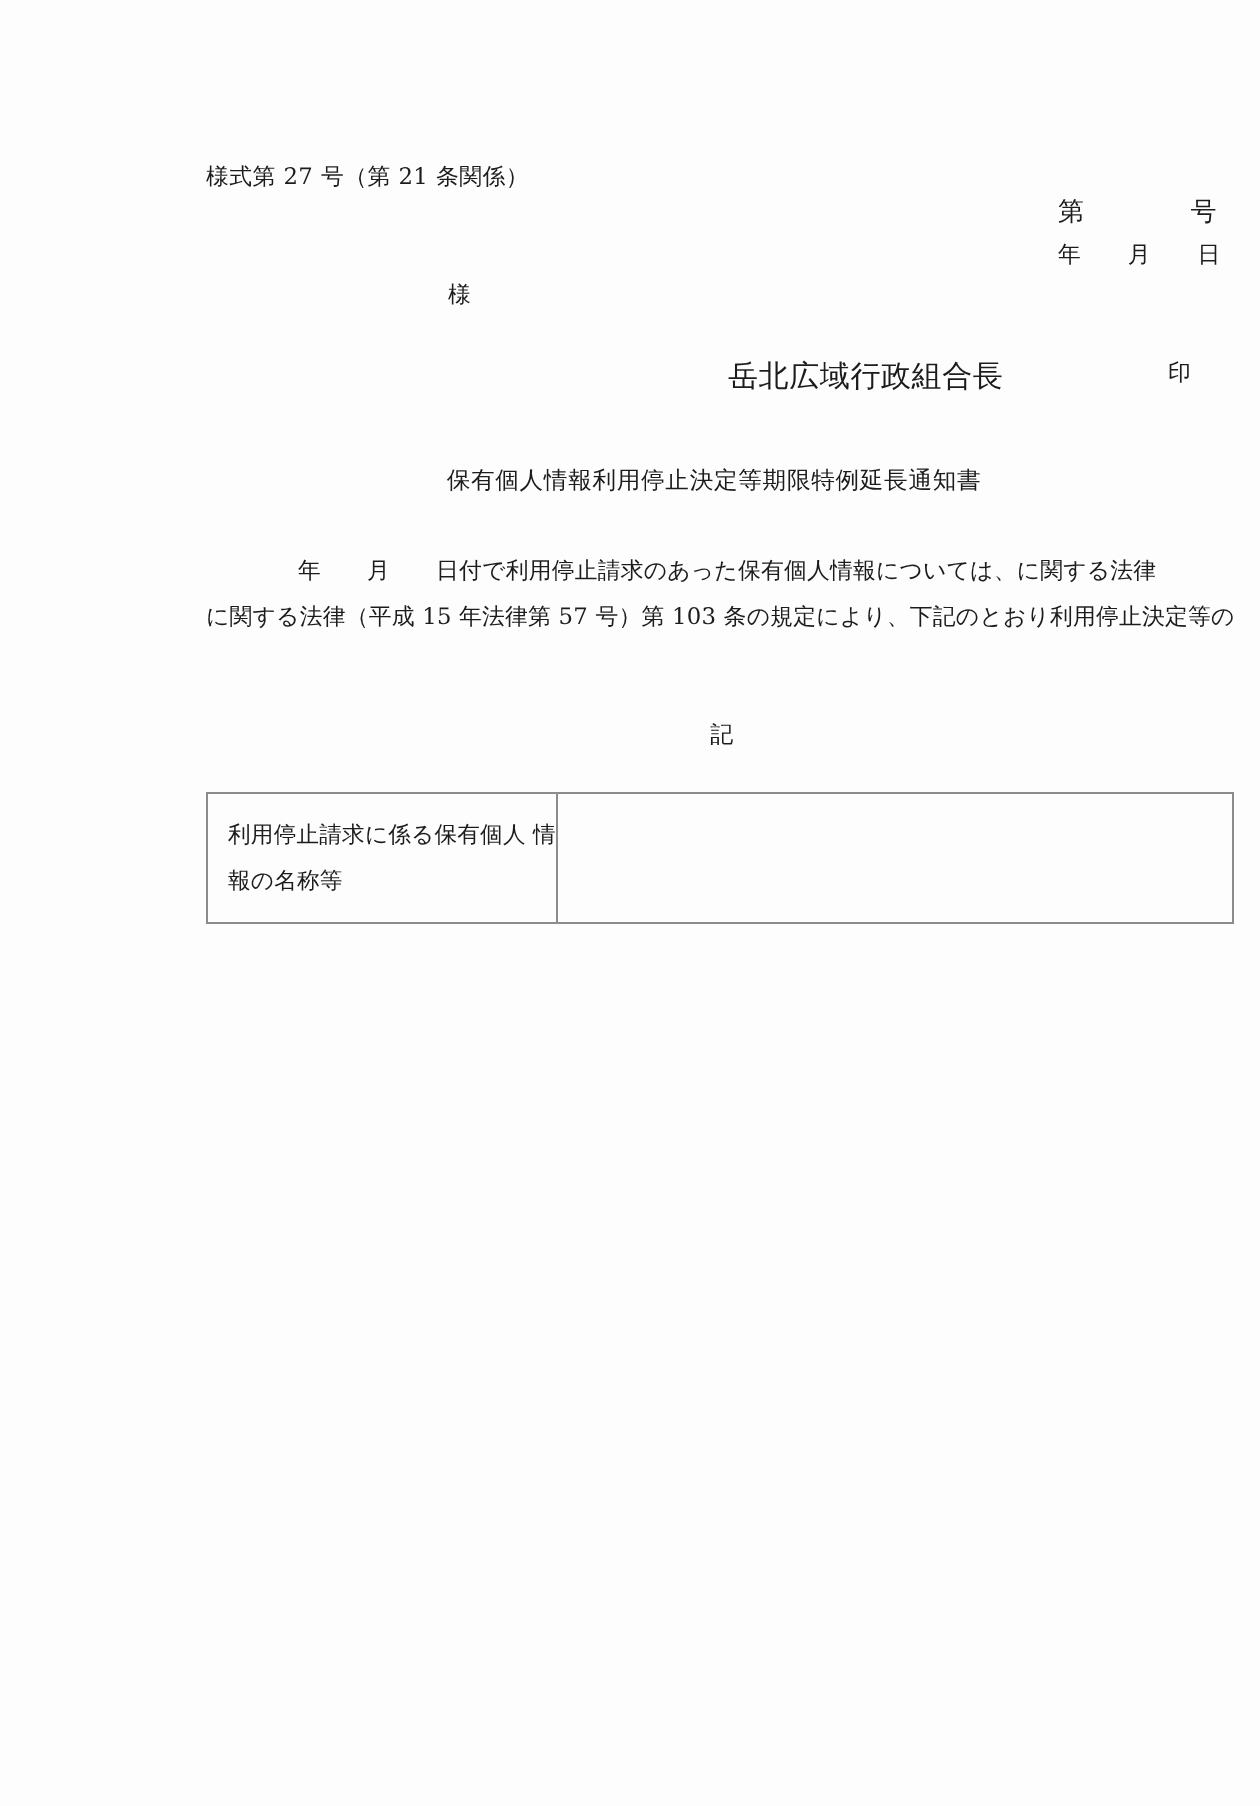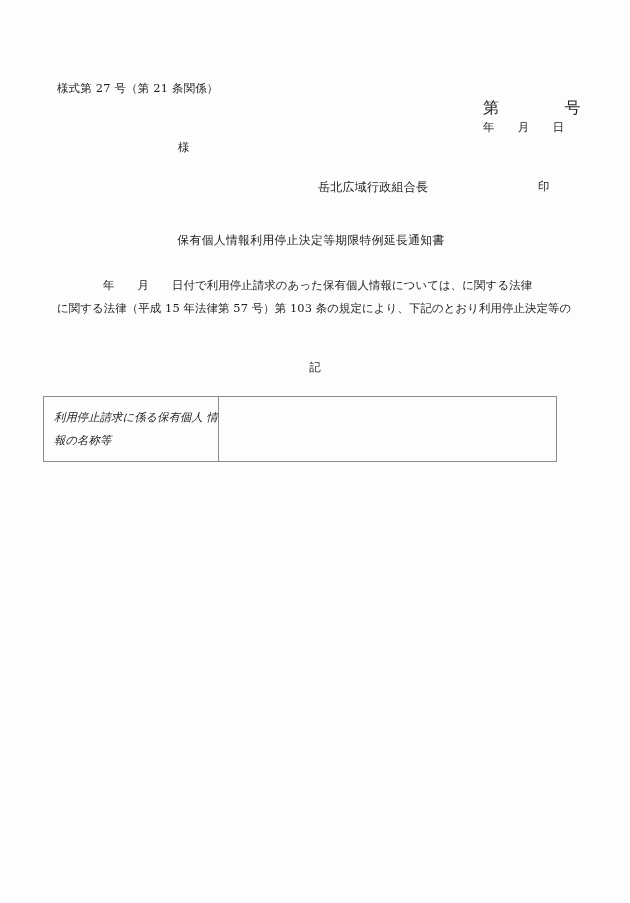--- a/index.html
+++ b/index.html
@@ -14,20 +14,21 @@
     font-family: "DejaVu Serif", "Liberation Serif", serif;
     color: #1c1c1c;
     position: relative;
     overflow: hidden;
     -webkit-font-smoothing: antialiased;
   }
 
   .page {
     position: absolute;
     inset: 0;
+    margin-left: 46px;
   }
 
   
   .abs {
     position: absolute;
     white-space: pre;
     font-size: 11.3px;
     line-height: 1.0;
     letter-spacing: 0.02em;
   }
@@ -36,40 +37,40 @@
   .form-no {
     left: 57px;
     top: 83px;
     font-size: 11.4px;
   }
 
   
   .doc-no {
     left: 483px;
     top: 100px;
-    font-size: 16px;
+    font-size: 13px;
   }
   .doc-date {
     left: 483px;
     top: 122px;
     font-size: 11.4px;
   }
 
   
   .addressee {
     left: 178px;
     top: 142px;
     font-size: 11.4px;
   }
 
   
   .issuer {
     left: 318px;
     top: 181px;
-    font-size: 12px;
+    font-size: 15px;
   }
   .seal {
     left: 538px;
     top: 181px;
     font-size: 11.4px;
   }
 
   
   .doc-title {
     left: 0;
@@ -100,26 +101,25 @@
     left: 0;
     top: 362px;
     width: 630px;
     text-align: center;
     font-size: 11.5px;
   }
 
   
   .form-table {
     position: absolute;
-    left: 43px;
+    left: 57px;
     top: 396px;
     width: 511px;
     border-collapse: collapse;
     table-layout: fixed;
-    font-style: italic;
   }
   .form-table td {
     border: 1px solid #8c8c8c;
     vertical-align: middle;
     padding: 0;
   }
   .col-label {
     width: 174px;
   }
   .col-value {

